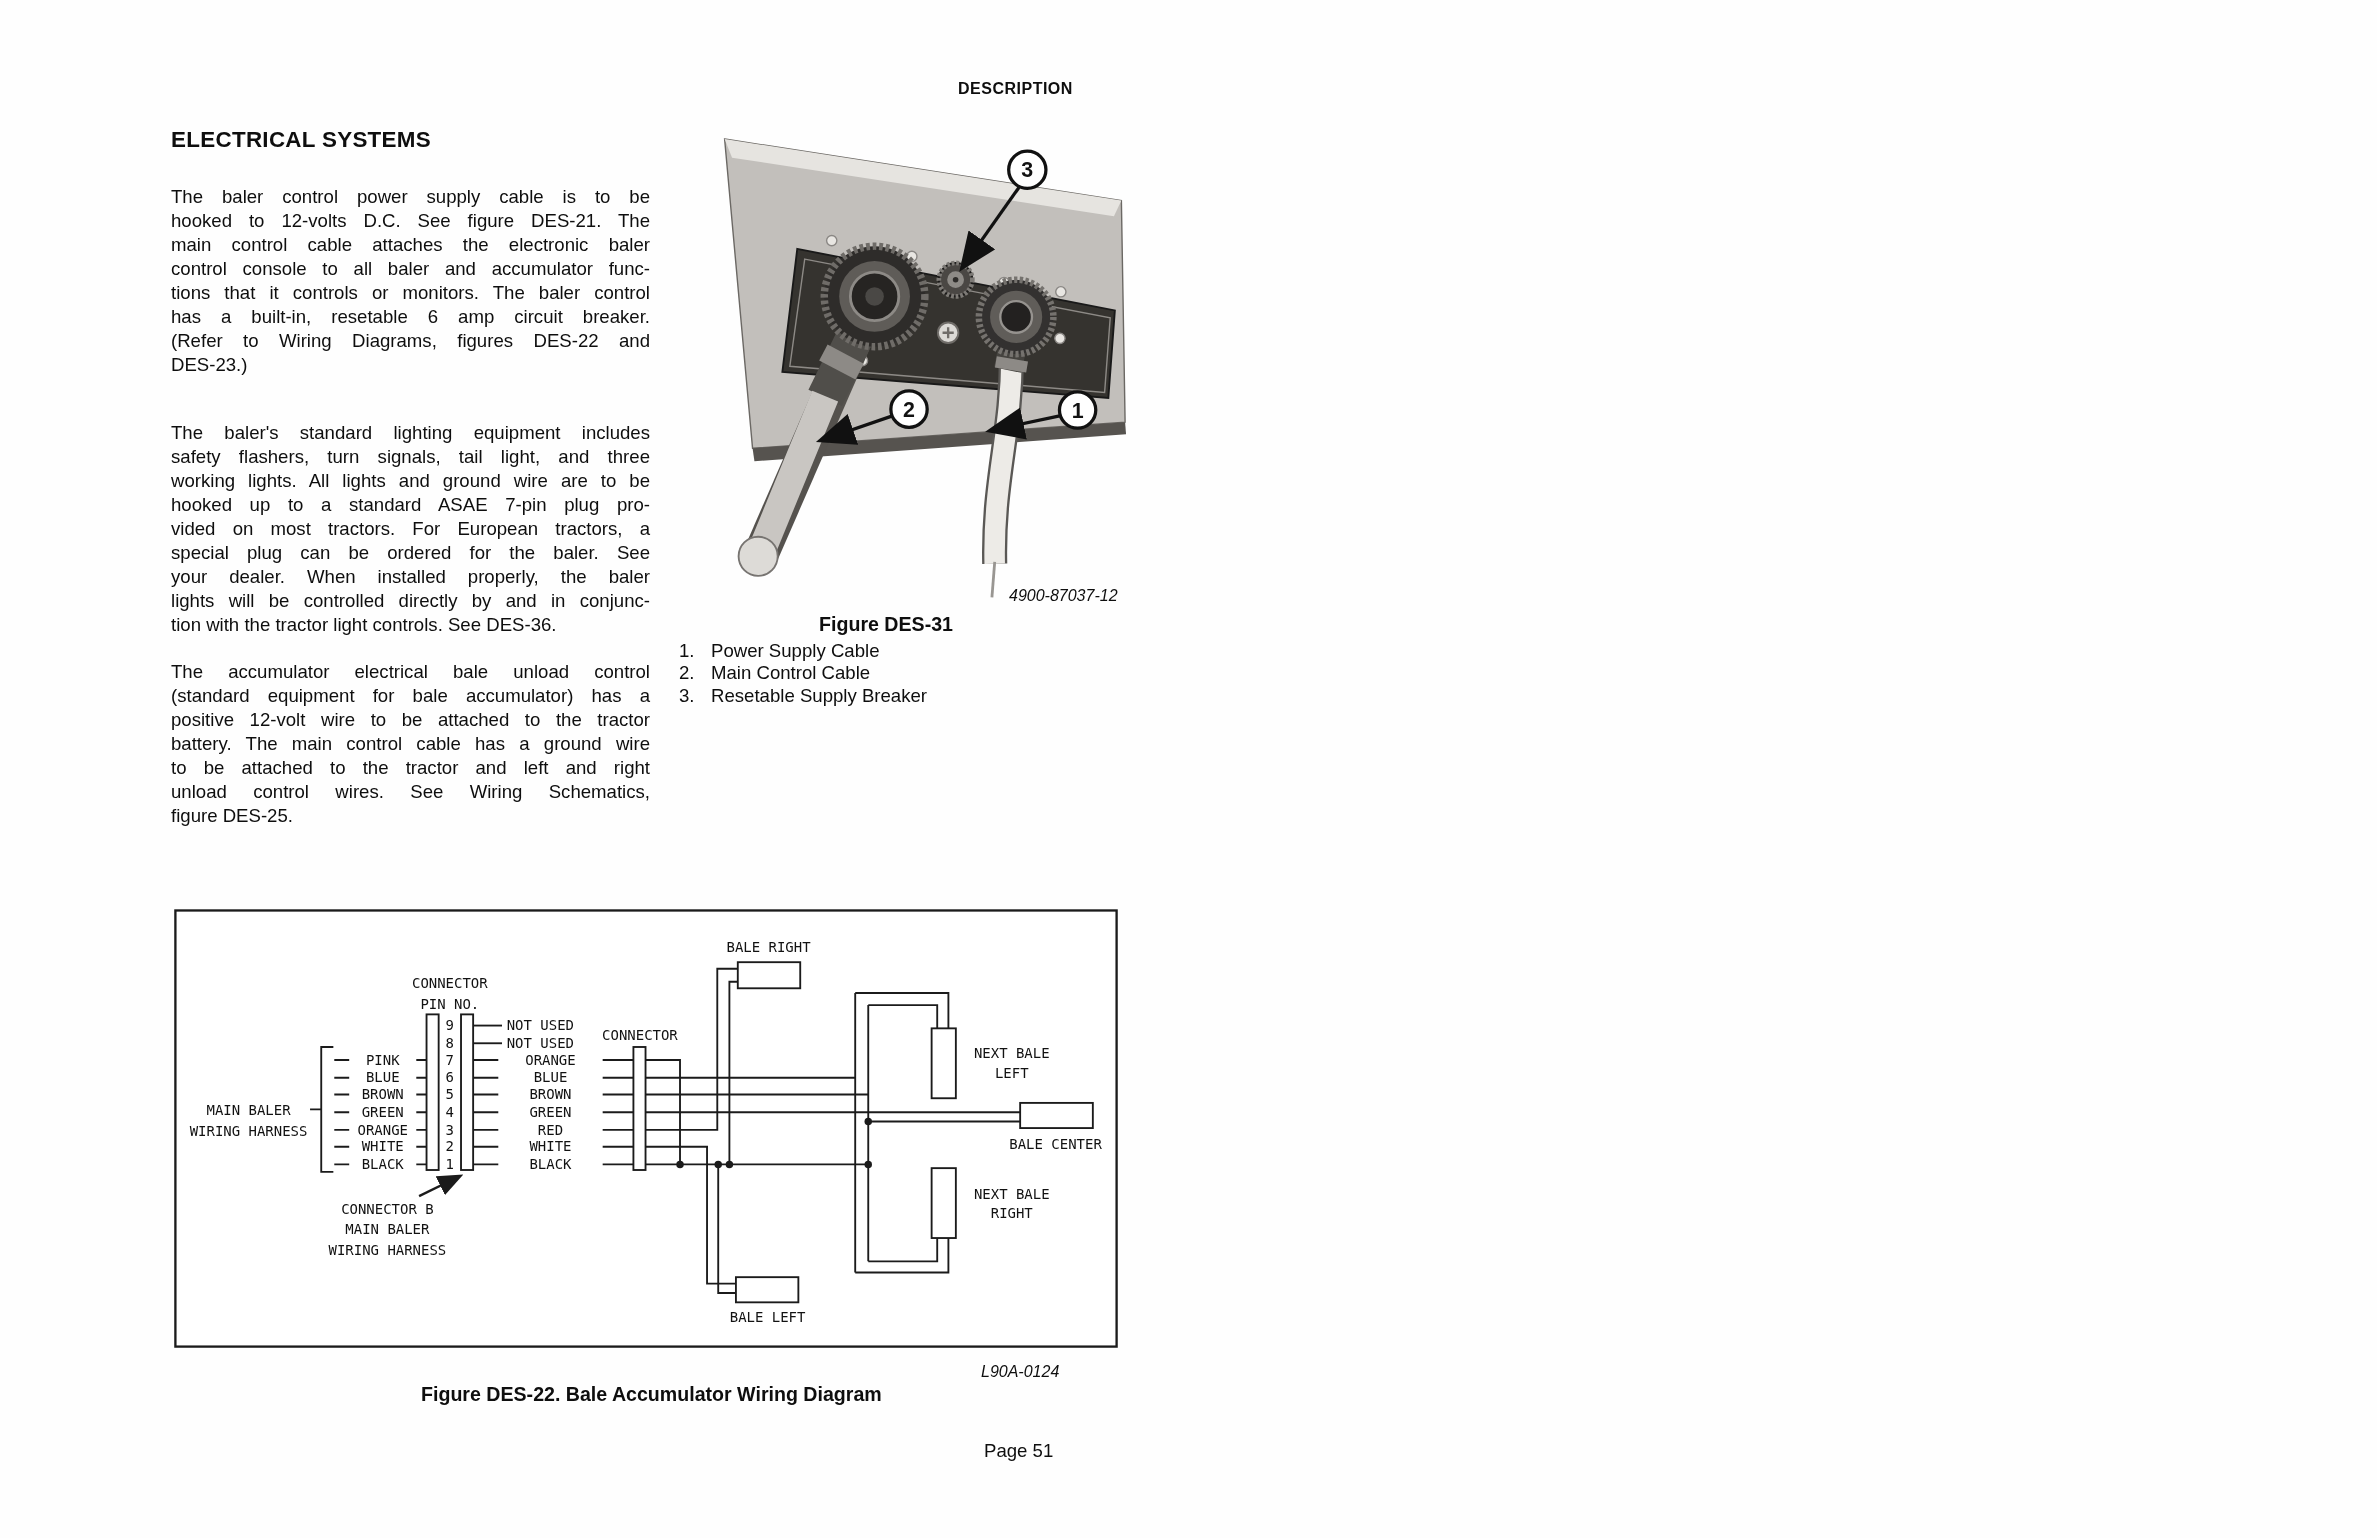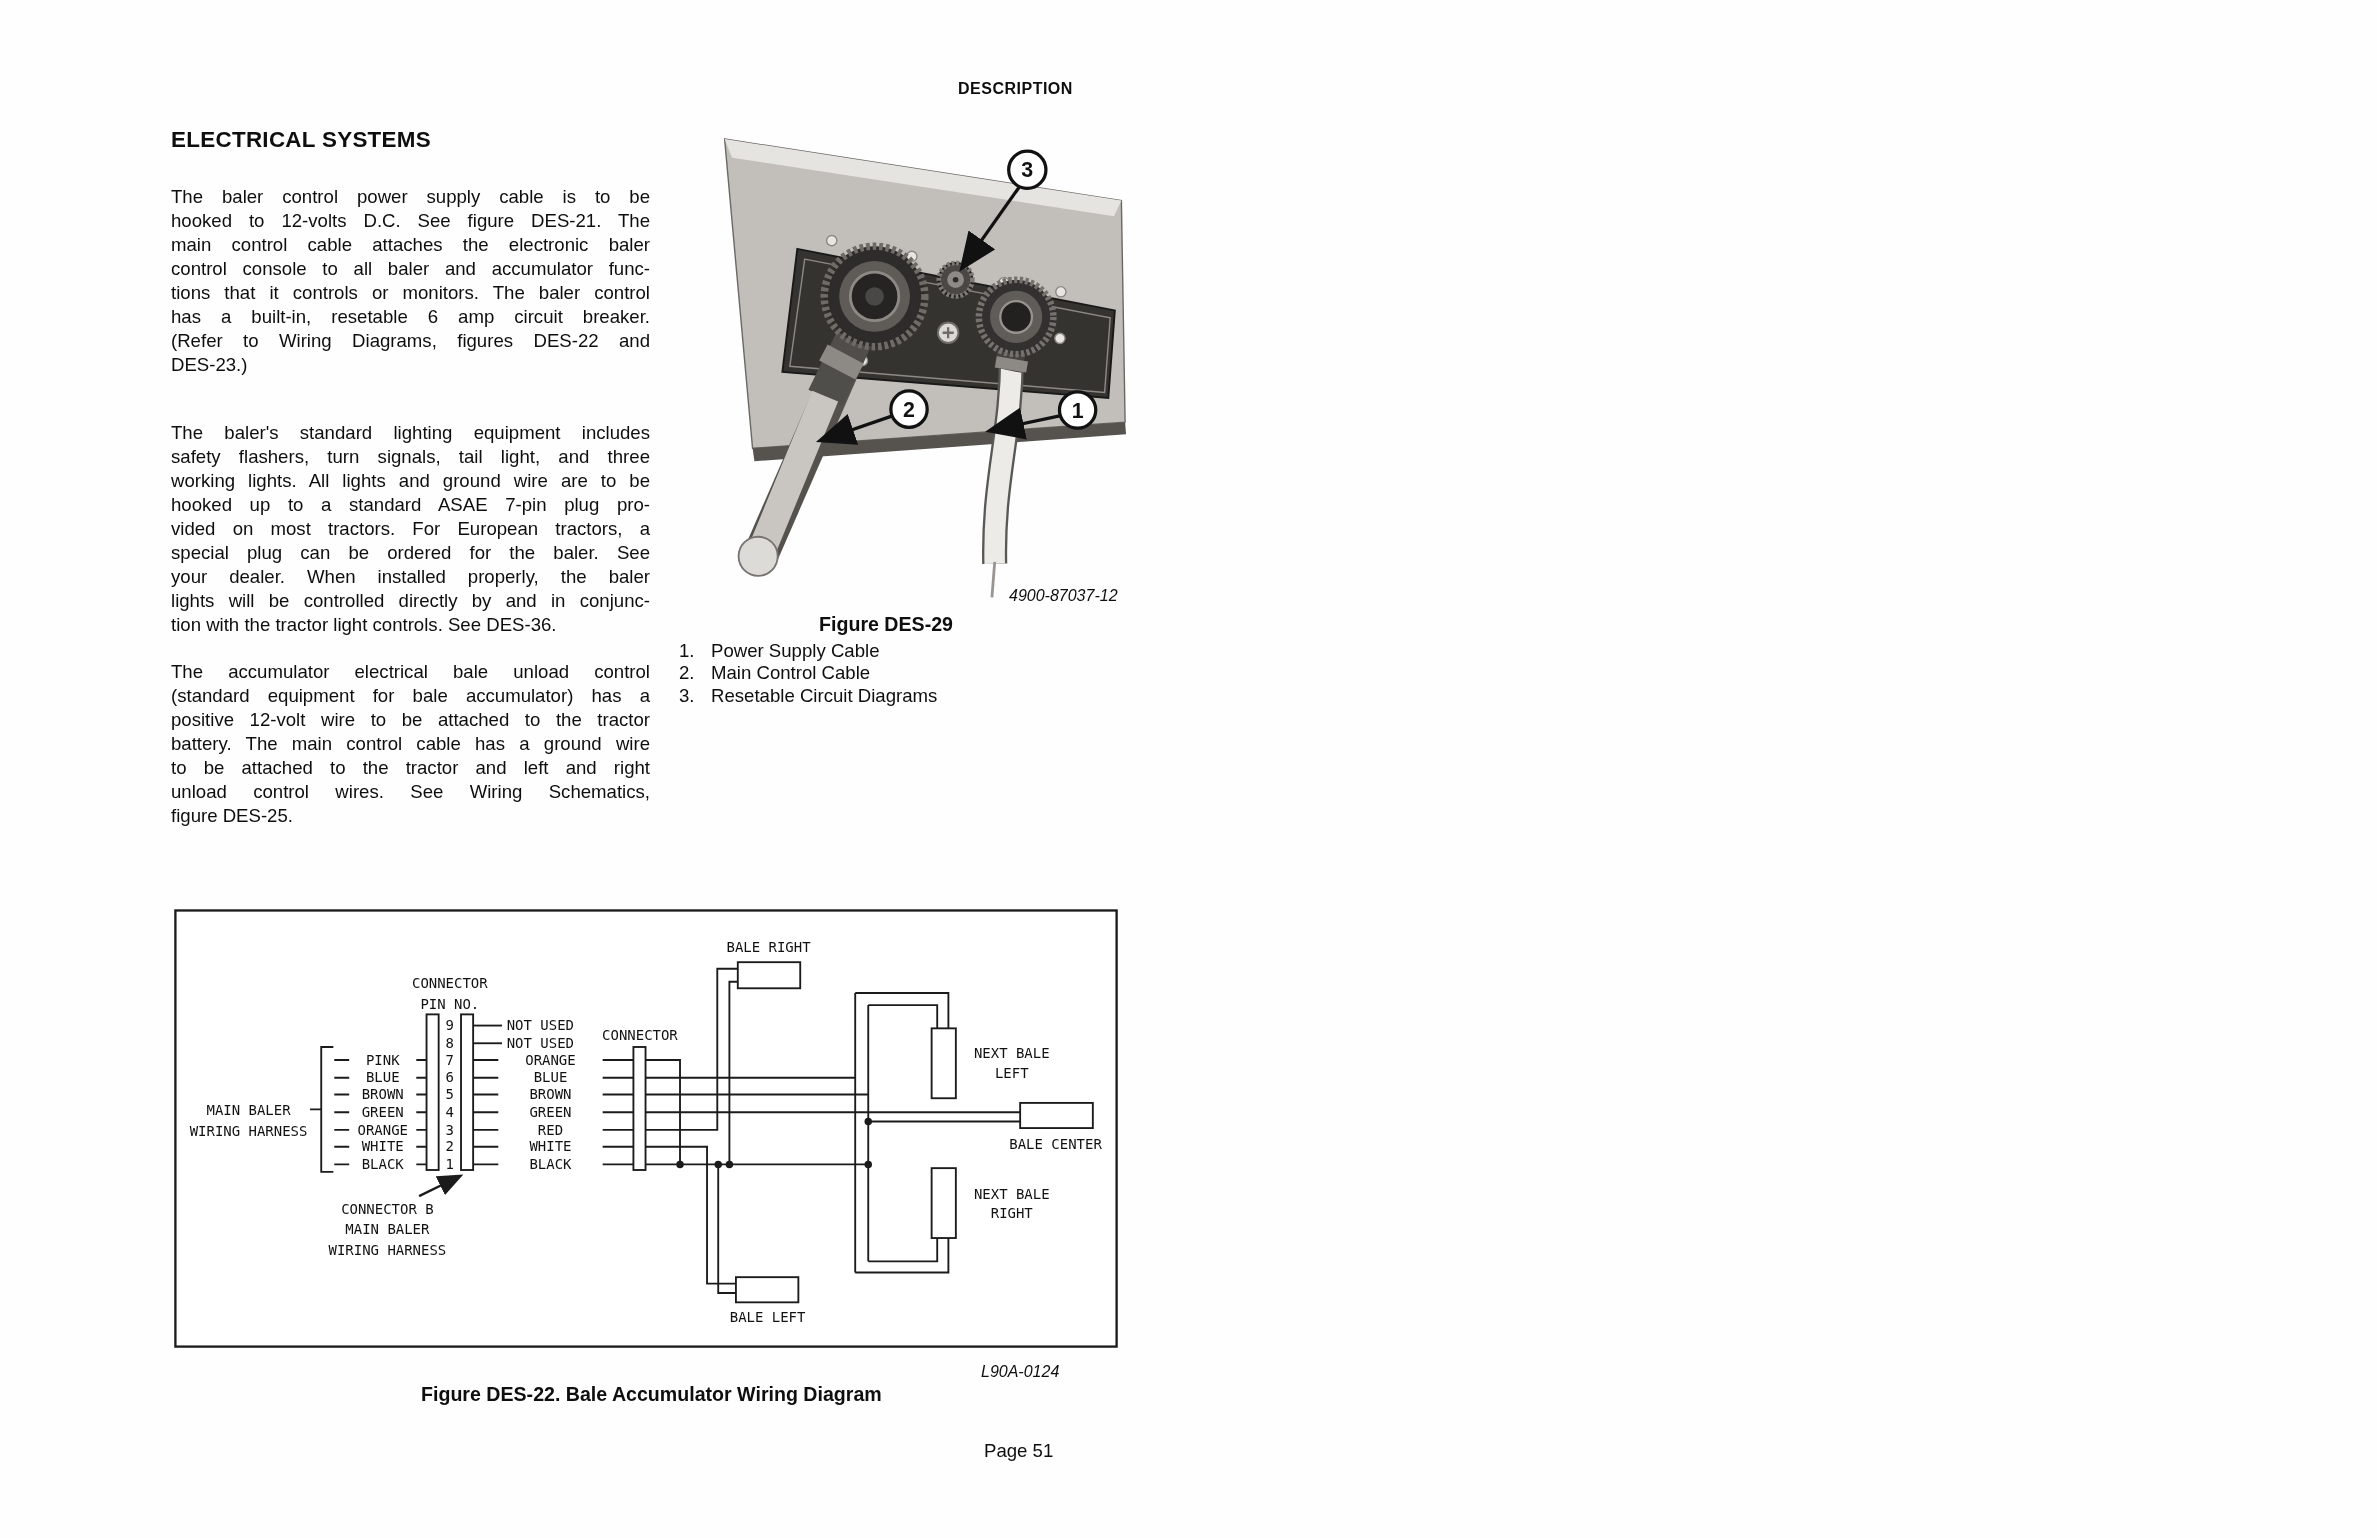--- a/index.html
+++ b/index.html
@@ -147,33 +147,33 @@
       </g>
       <g>
         <line x1="383" y1="311" x2="312" y2="326" stroke="#111" stroke-width="3.5" marker-end="url(#ah)"></line>
         <circle cx="401" cy="305" r="19.5" fill="#ffffff" stroke="#111" stroke-width="3.5"></circle>
         <text class="callout-num" x="401" y="313" text-anchor="middle">1</text>
       </g>
     </svg>
   </div>
 
   <div class="abs photo-code" style="left:1009px;top:587px;">4900-87037-12</div>
-  <div class="abs fig-caption" style="left:746px;top:613px;width:280px;">Figure DES-29</div>
+  <div class="abs fig-caption" style="left:746px;top:613px;width:280px;">Figure DES-31</div>
   <div class="abs legend" style="left:679px;top:640px;">
     <div class="legend-row">
       <span class="legend-num">1.</span>
       <span>Power Supply Cable</span>
     </div>
     <div class="legend-row">
       <span class="legend-num">2.</span>
       <span>Main Control Cable</span>
     </div>
     <div class="legend-row">
       <span class="legend-num">3.</span>
-      <span>Resetable Circuit Diagrams</span>
+      <span>Resetable Supply Breaker</span>
     </div>
   </div>
 
   <div class="abs" style="left:174px;top:909px;width:944px;height:440px;">
     <svg width="944" height="440" viewBox="0 0 1013 472">
       <defs>
         <marker id="ah2" markerWidth="11" markerHeight="9" refX="9" refY="4.5" orient="auto">
           <polygon points="0,0 11,4.5 0,9" fill="#1b1b1b"></polygon>
         </marker>
       </defs>

